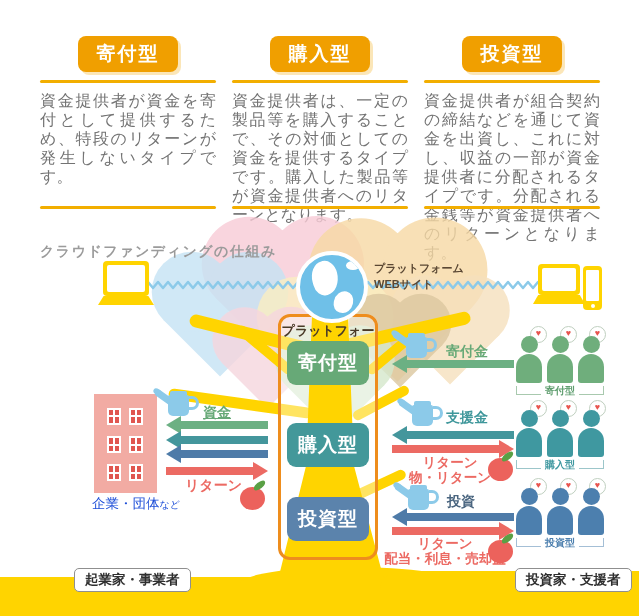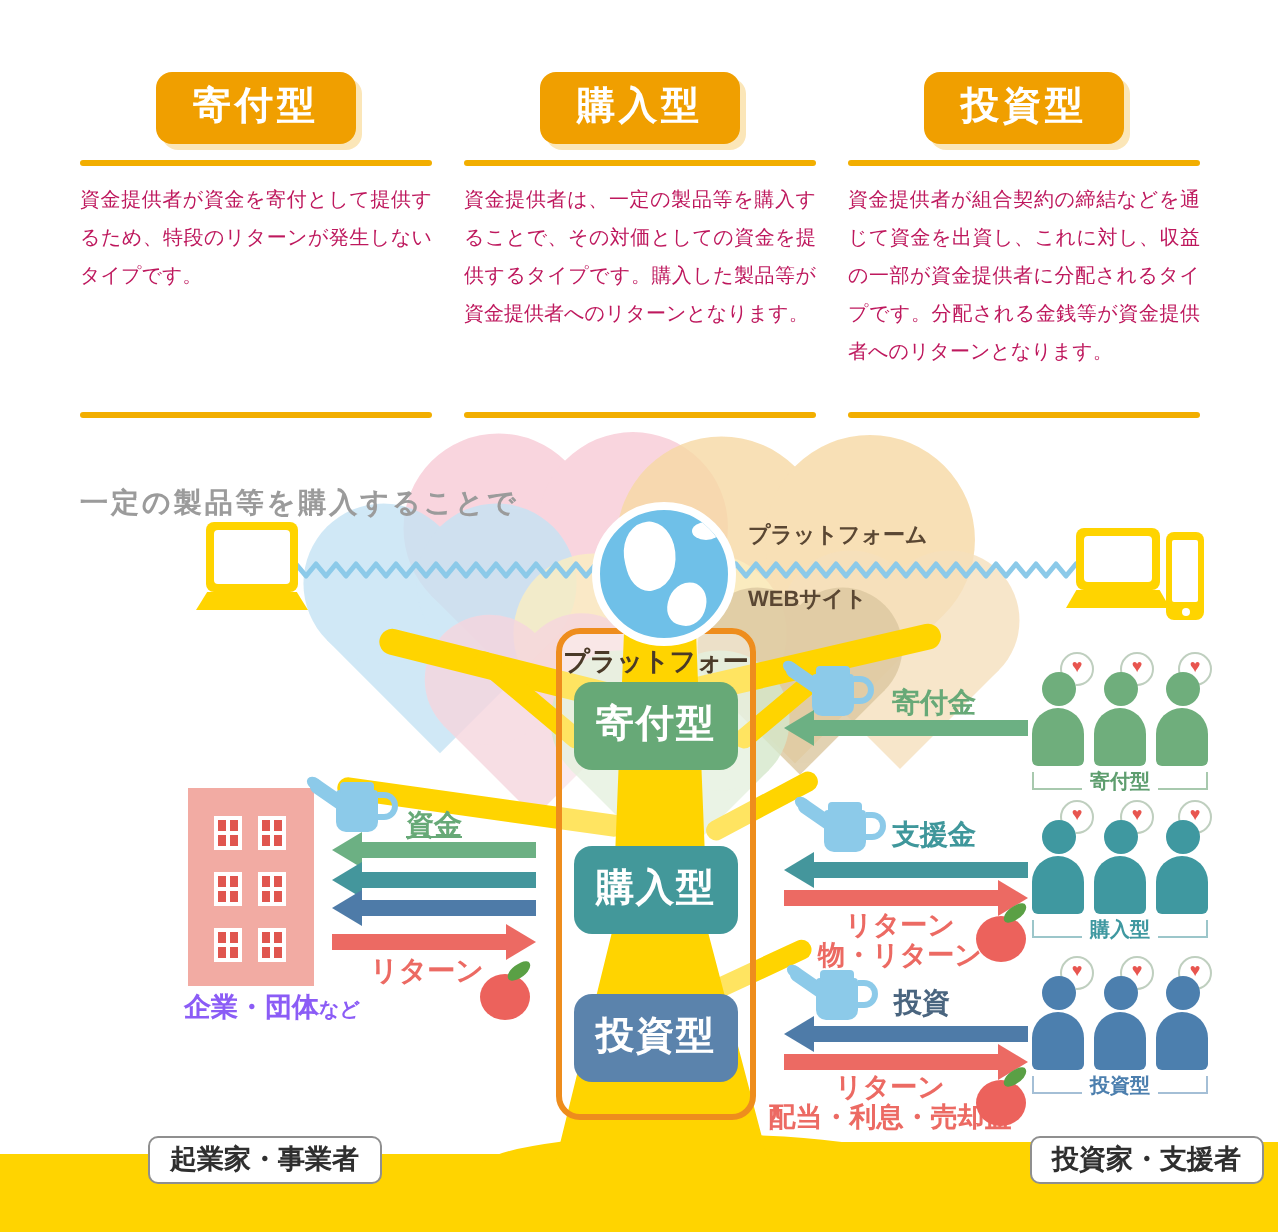--- a/index.html
+++ b/index.html
@@ -7,22 +7,22 @@
   #stage{position:relative;width:639px;height:616px;background:#fff;overflow:hidden;}
 
   
   .col{position:absolute;top:30px;width:176px;}
   .badge{position:absolute;top:6px;left:38px;width:100px;height:36px;background:#f09f00;
          border-radius:8px;color:#fff;font-size:19px;font-weight:bold;text-align:center;
          line-height:36px;letter-spacing:2px;box-shadow:3px 3px 0 rgba(242,166,0,.28);}
   .rule{position:absolute;left:0;width:176px;height:3px;background:#f2ae00;border-radius:2px;}
   .rule.top{top:50px;}
   .rule.bot{top:176px;}
-  .desc{position:absolute;top:61px;left:0;width:176px;font-size:10px;line-height:19px;
-        color:#be185d;text-align:justify;}
+  .desc{position:absolute;top:61px;left:0;width:176px;font-size:16px;line-height:19px;
+        color:#737373;text-align:justify;}
 
   
   .heart{position:absolute;width:var(--s);height:var(--s);background:var(--c);
          transform:rotate(-45deg);opacity:.8;z-index:1;}
   .heart::before,.heart::after{content:"";position:absolute;width:var(--s);height:var(--s);
          background:var(--c);border-radius:50%;}
   .heart::before{top:calc(var(--s) / -2);left:0;}
   .heart::after{top:0;left:calc(var(--s) / 2);}
 
   
@@ -121,22 +121,22 @@
          background-image:
            linear-gradient(to right, rgba(0,0,0,0) 0, rgba(0,0,0,0) calc(50% - 1px), #fff calc(50% - 1px), #fff calc(50% + 1px), rgba(0,0,0,0) calc(50% + 1px)),
            linear-gradient(to bottom, rgba(0,0,0,0) 0, rgba(0,0,0,0) calc(50% - 1px), #fff calc(50% - 1px), #fff calc(50% + 1px), rgba(0,0,0,0) calc(50% + 1px));}
 
   
   .flow-label{position:absolute;font-size:14px;font-weight:bold;z-index:5;white-space:nowrap;}
   .flow-label2{position:absolute;font-size:13.5px;font-weight:bold;line-height:15px;text-align:center;
          z-index:5;white-space:nowrap;}
   .footer-box{position:absolute;top:568px;background:#fff;border:1.5px solid #8f8f8f;border-radius:5px;
          padding:2px 10px;font-size:13.5px;font-weight:bold;color:#2f2f2f;z-index:8;white-space:nowrap;}
-  #entity-label{position:absolute;left:92px;top:495px;font-size:13.5px;font-weight:bold;
-         color:#8b5cf6;z-index:5;white-space:nowrap;}
+  #entity-label{position:absolute;left:92px;top:495px;font-size:13.5px;font-weight:normal;
+         color:#1d4ed8;z-index:5;white-space:nowrap;}
   #entity-label .suffix{font-size:10px;}
 </style>
 </head>
 <body>
 
 <div id="stage">
 
   <div class="col" style="left:40px;">
     <div class="badge">寄付型</div>
     <div class="rule top"></div>
@@ -170,42 +170,42 @@
   <div class="branch" style="left:230px;top:345px;width:70px;height:10px;transform:rotate(40deg);"></div>
   <div class="branch" style="left:360px;top:345px;width:70px;height:10px;transform:rotate(-40deg);"></div>
   <div class="branch" style="left:168px;top:398px;width:145px;height:11px;transform:rotate(8deg);"></div>
   <div class="branch" style="left:350px;top:398px;width:62px;height:10px;transform:rotate(-28deg);"></div>
   <div class="branch" style="left:350px;top:480px;width:58px;height:10px;transform:rotate(-25deg);"></div>
   <div id="trunk"></div>
   <div id="ground"></div>
   <div id="ground-mound"></div>
   <div id="ground-right"></div>
 
-  <div id="diagram-title">一定の製品等を購入することで</div>
+  <div id="diagram-title">クラウドファンディングの仕組み</div>
 
   <svg id="zigzag" width="400" height="16" viewBox="0 0 400 16">
     <path fill="none" stroke="#8ccae9" stroke-width="2.5" stroke-linejoin="round" d="M0 11 l5 -6 l5 6 l5 -6 l5 6 l5 -6 l5 6 l5 -6 l5 6 l5 -6 l5 6 l5 -6 l5 6 l5 -6 l5 6 l5 -6 l5 6 l5 -6 l5 6 l5 -6 l5 6 l5 -6 l5 6 l5 -6 l5 6 l5 -6 l5 6 l5 -6 l5 6 l5 -6 l5 6 l5 -6 l5 6 l5 -6 l5 6 l5 -6 l5 6 l5 -6 l5 6 l5 -6 l5 6 l5 -6 l5 6 l5 -6 l5 6 l5 -6 l5 6 l5 -6 l5 6 l5 -6 l5 6 l5 -6 l5 6 l5 -6 l5 6 l5 -6 l5 6 l5 -6 l5 6 l5 -6 l5 6 l5 -6 l5 6 l5 -6 l5 6 l5 -6 l5 6 l5 -6 l5 6 l5 -6 l5 6 l5 -6 l5 6 l5 -6 l5 6 l5 -6 l5 6 l5 -6 l5 6 l5 -6 l5 6"></path>
   </svg>
 
   <div class="laptop" style="left:103px;top:261px;">
     <div class="lt-screen" style="width:46px;height:35px;">
         <div class="inner"></div>
       </div>
     <div class="lt-base" style="left:-5px;top:35px;width:56px;height:9px;"></div>
   </div>
 
   <div id="globe">
     <div class="land1"></div>
       <div class="land2"></div>
       <div class="land3"></div>
   </div>
 
   <div id="internet-label">
     <span style="display:block;">プラットフォーム</span>
-    <span style="display:block;margin-top:16px;">WEBサイト</span>
+    <span style="display:block;">WEBサイト</span>
   </div>
 
   <div class="laptop" style="left:538px;top:264px;">
     <div class="lt-screen" style="width:42px;height:31px;">
         <div class="inner"></div>
       </div>
     <div class="lt-base" style="left:-5px;top:31px;width:52px;height:9px;"></div>
   </div>
   <div id="phone">
     <div class="inner"></div>

